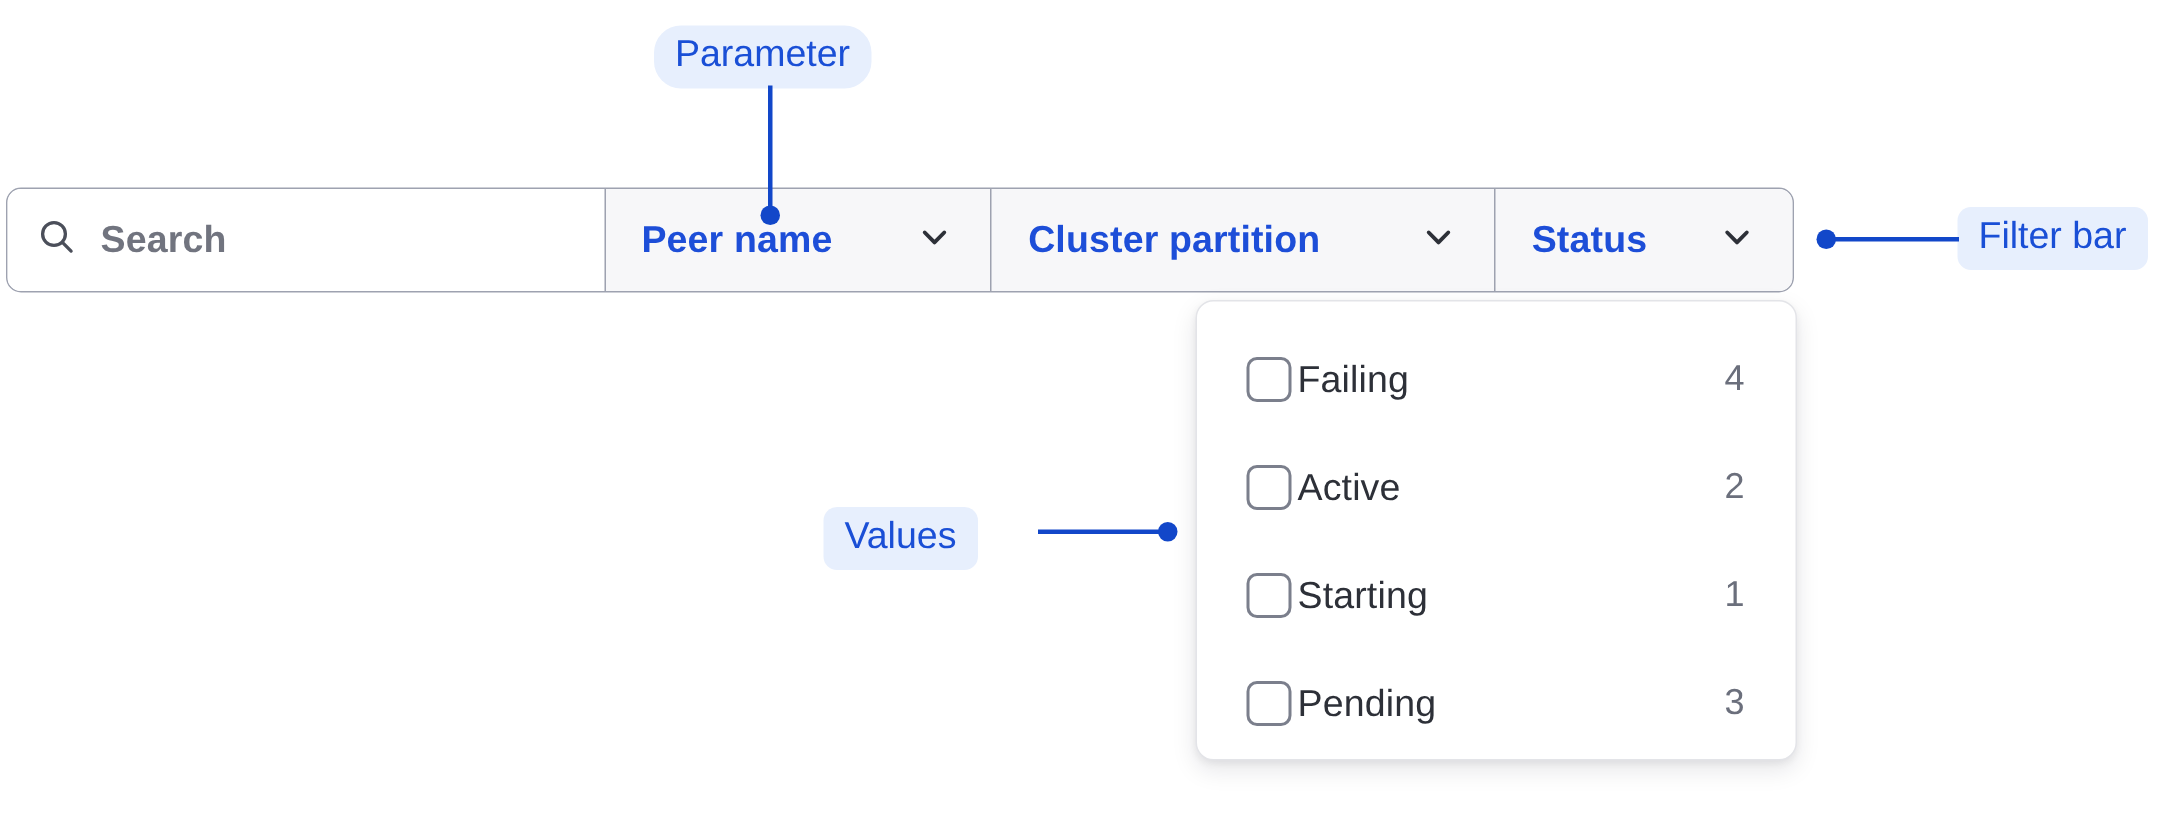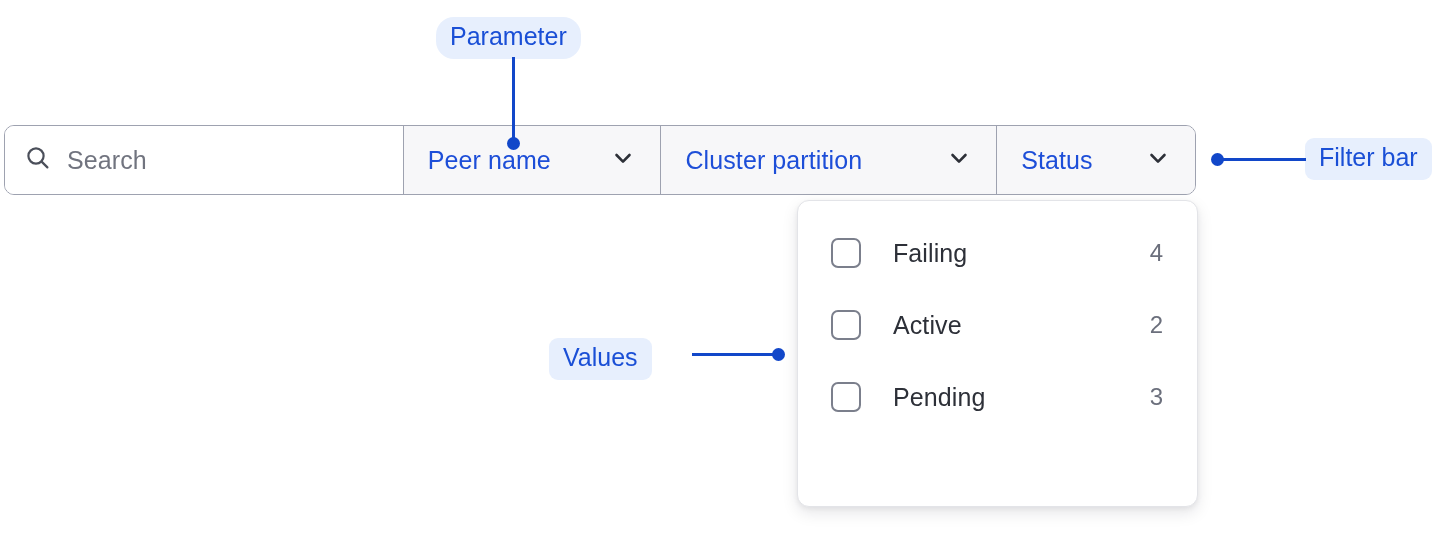--- a/index.html
+++ b/index.html
@@ -28,20 +28,21 @@
     border-radius: 10px;
     box-sizing: border-box;
     background: #ffffff;
     overflow: hidden;
   }
   .seg {
     display: flex;
     align-items: center;
     box-sizing: border-box;
     height: 100%;
+    font-weight: bold;
   }
   .seg + .seg {
     border-left: 1px solid #9ea2b0;
   }
   .seg-search {
     width: 398px;
     background: #ffffff;
     padding-left: 20px;
     gap: 16px;
   }
@@ -81,21 +82,21 @@
     border: 1px solid #e3e4e8;
     border-radius: 12px;
     box-shadow: 0 6px 16px rgba(20, 23, 40, 0.10),
                 0 2px 5px rgba(20, 23, 40, 0.06);
     padding: 16px 34px 16px 33px;
   }
   .option-row {
     height: 72px;
     display: flex;
     align-items: center;
-    gap: 32px;
+    gap: 4px;
   }
   .checkbox {
     flex: 0 0 auto;
     width: 30px;
     height: 30px;
     box-sizing: border-box;
     border: 2px solid #7b7f8c;
     border-radius: 7px;
     background: #ffffff;
   }
@@ -197,20 +198,25 @@
     <span class="option-label">Failing</span>
     <span class="option-count">4</span>
   </div>
 
   <div class="option-row">
     <span class="checkbox"></span>
     <span class="option-label">Active</span>
     <span class="option-count">2</span>
   </div>
 
+  <div class="option-row">
+    <span class="checkbox"></span>
+    <span class="option-label">Starting</span>
+    <span class="option-count">1</span>
+  </div>
 
   <div class="option-row">
     <span class="checkbox"></span>
     <span class="option-label">Pending</span>
     <span class="option-count">3</span>
   </div>
 
 </div>
 
 <div class="anno-pill anno-pill-parameter">Parameter</div>

